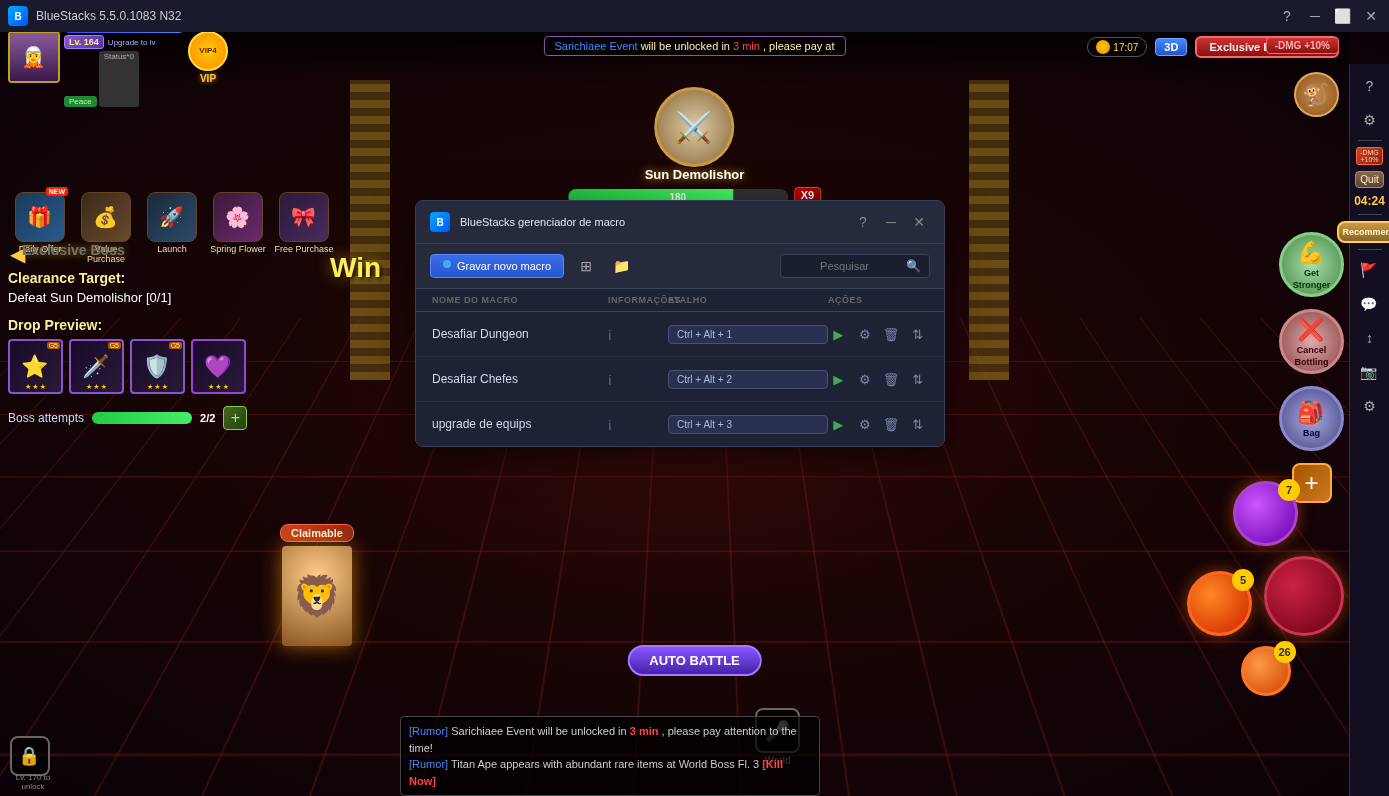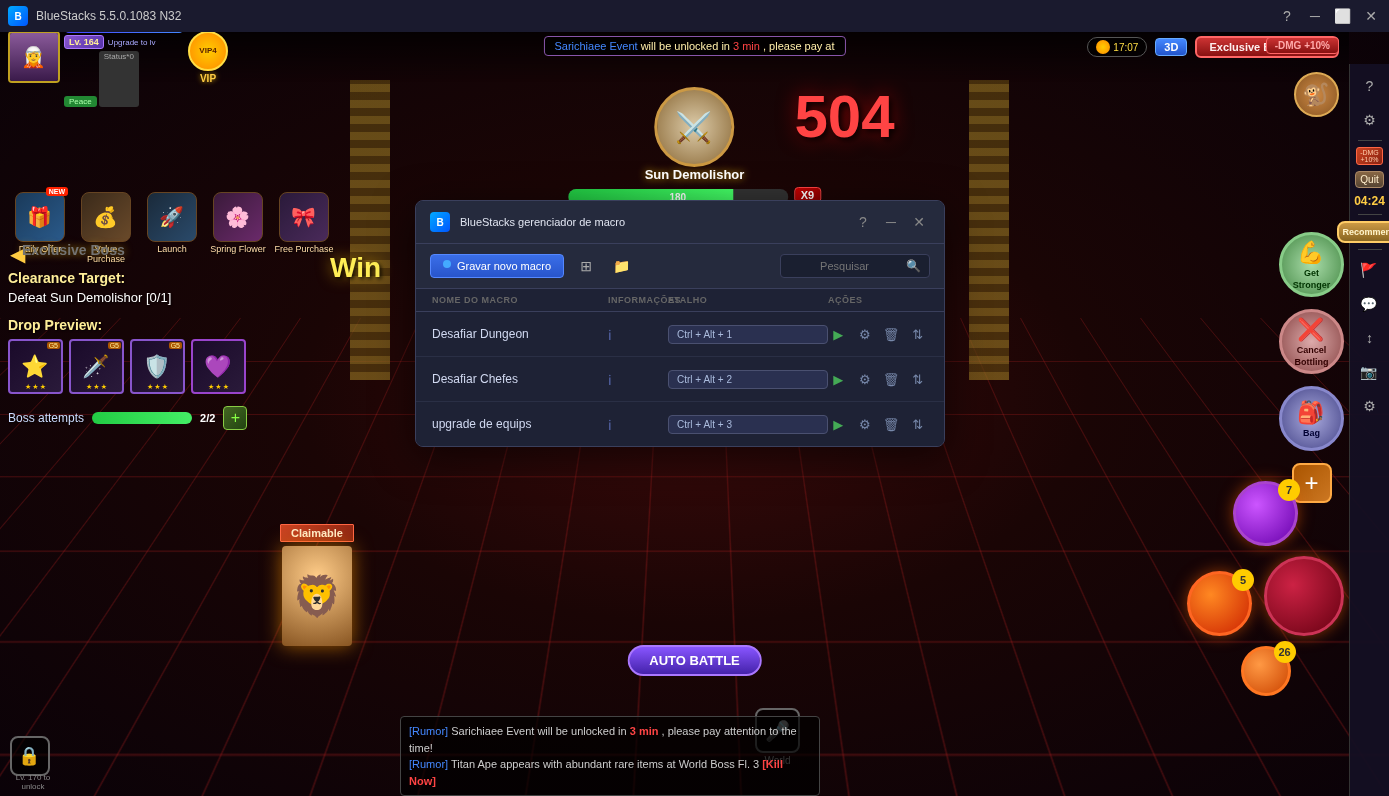--- a/index.html
+++ b/index.html
@@ -835,21 +835,21 @@
       position: absolute;
       bottom: 150px;
       left: 280px;
       display: flex;
       flex-direction: column;
       align-items: center;
     }
     .claimable-badge {
       background: linear-gradient(135deg, #cc4422, #882211);
       border: 1px solid #ff6644;
-      border-radius: 1px;
+      border-radius: 8px;
       padding: 2px 10px;
       color: #ffeecc;
       font-size: 11px;
       font-weight: bold;
       margin-bottom: 4px;
     }
     .character-figure {
       width: 70px;
       height: 100px;
       background: radial-gradient(circle at 50% 30%, #ffcc88, #885522);
@@ -1156,21 +1156,20 @@
     <div class="boss-name">Sun Demolishor</div>
     <div style="display:flex;align-items:center;gap:6px;margin-top:3px;">
       <div class="boss-health-bar">
         <div class="boss-health-fill"></div>
         <span class="boss-health-text">180</span>
       </div>
       <div class="x9-badge">X9</div>
     </div>
   </div>
 
-  <div class="big-number">504</div>
 
 
   <div class="monkey-icon">🐒</div>
 
   <div class="left-icons">
     <div class="game-icon">
       <div class="game-icon-img" style="background:linear-gradient(135deg,#1a3a5a,#2a5a8a);">
         🎁
         <span class="new-badge">NEW</span>
       </div>

